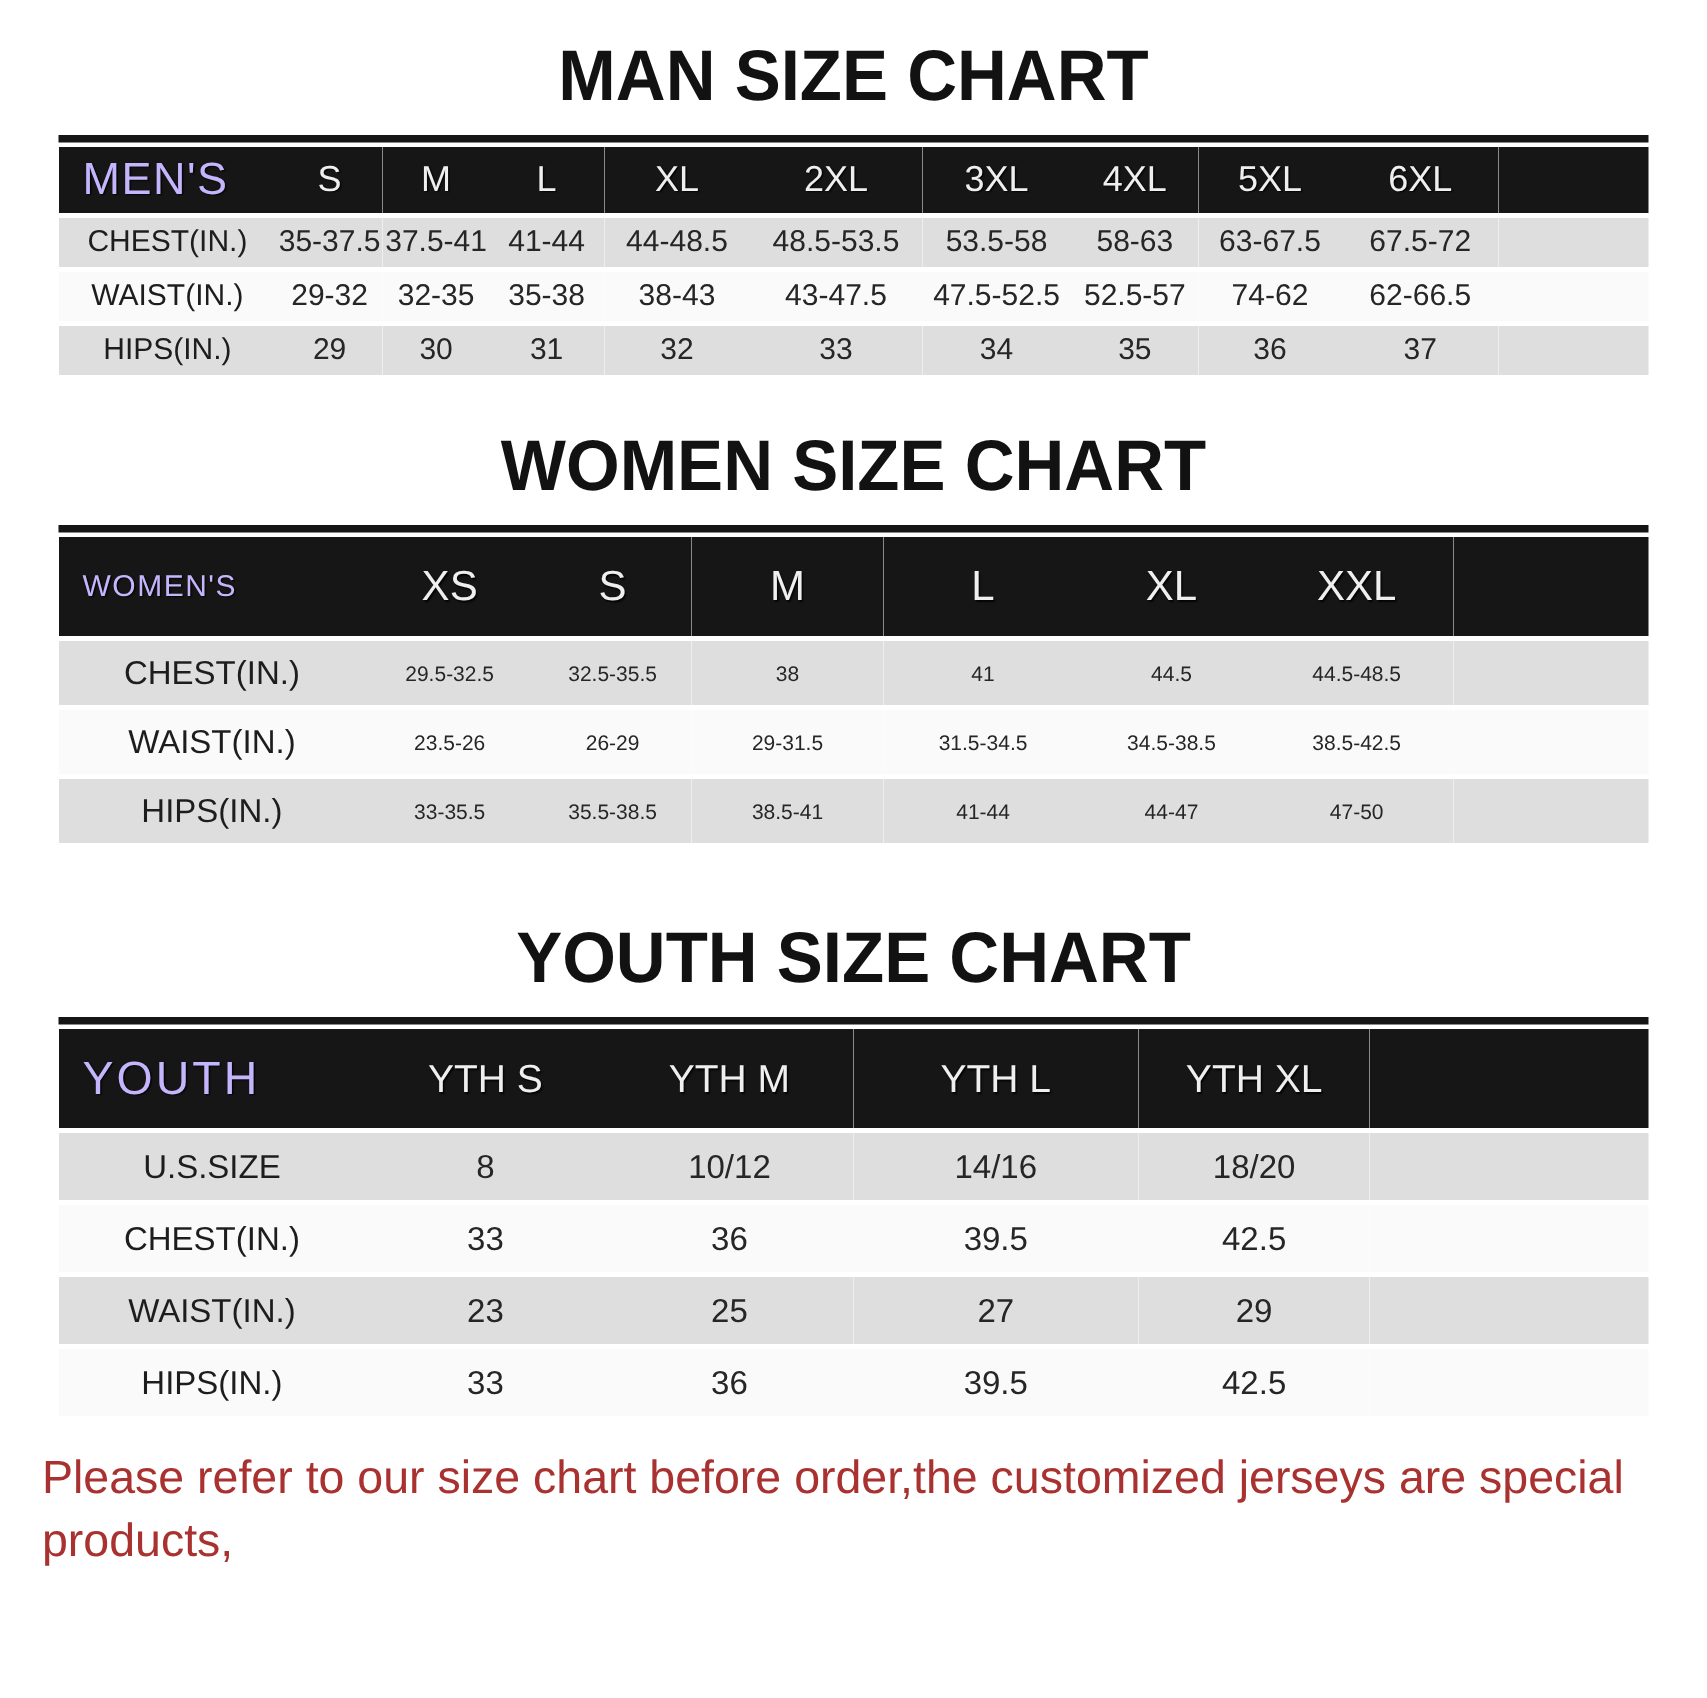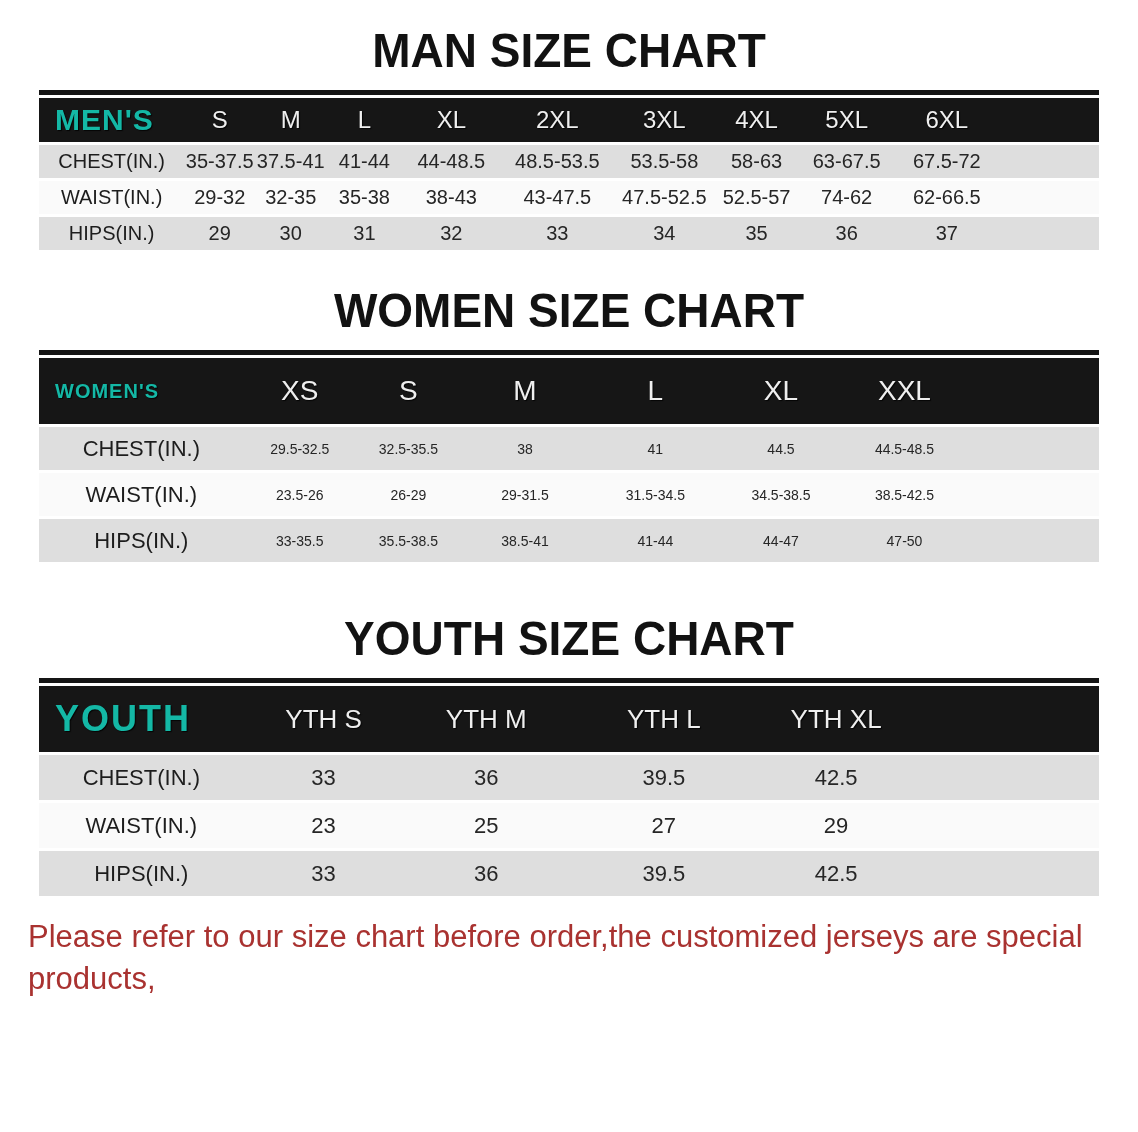--- a/index.html
+++ b/index.html
@@ -44,21 +44,21 @@
     border-collapse: collapse; table-layout: fixed;
     width: 1060px;
   }
   thead th {
     background: #161616; color: #efefef;
     font-weight: normal; text-align: center;
     text-shadow: 1px 1px 1px rgba(0,0,0,0.8);
     overflow: hidden; white-space: nowrap;
   }
   th.corner {
-    color: #14b8a6; font-weight: bold; text-align: left;
+    color: #c4b5fd; font-weight: normal; text-align: left;
     padding-left: 16px; letter-spacing: 1px;
   }
   tbody tr:nth-child(odd)  td { background: #dedede; }
   tbody tr:nth-child(even) td { background: #fafafa; }
   tbody td {
     text-align: center; color: #262626;
     border-top: 3px solid #ffffff;
     overflow: hidden; white-space: nowrap;
   }
   td.rowlabel { color: #1d1d1d; margin-left: 45px; }
@@ -67,21 +67,21 @@
   .men   th.corner { font-size: 30px; }
   .men   tbody td { height: 31px; font-size: 20px; }
   .men   td.rowlabel { font-size: 20px; }
 
   .women thead th { height: 64px; font-size: 28px; }
   .women th.corner { font-size: 20px; }
   .women tbody td { height: 41px; font-size: 14px; }
   .women td.rowlabel { font-size: 22px; }
 
   .youth thead th { height: 64px; font-size: 26px; }
-  .youth th.corner { font-size: 36px; letter-spacing: 2px; }
+  .youth th.corner { font-size: 31px; letter-spacing: 2px; }
   .youth tbody td { height: 43px; font-size: 22px; }
   .youth td.rowlabel { font-size: 22px; }
 
   
   .note {
     margin-top: 20px; padding: 0 16px 0 28px;
     color: #a93230;
     font-size: 31px; line-height: 42px;
   }
   .note p { margin: 0; }
@@ -251,20 +251,28 @@
             <th class="corner">YOUTH</th>
             <th>YTH S</th>
             <th>YTH M</th>
             <th>YTH L</th>
             <th>YTH XL</th>
             <th></th>
           </tr>
         </thead>
         <tbody>
           <tr>
+            <td class="rowlabel">U.S.SIZE</td>
+            <td>8</td>
+            <td>10/12</td>
+            <td>14/16</td>
+            <td>18/20</td>
+            <td></td>
+          </tr>
+          <tr>
             <td class="rowlabel">CHEST(IN.)</td>
             <td>33</td>
             <td>36</td>
             <td>39.5</td>
             <td>42.5</td>
             <td></td>
           </tr>
           <tr>
             <td class="rowlabel">WAIST(IN.)</td>
             <td>23</td>

